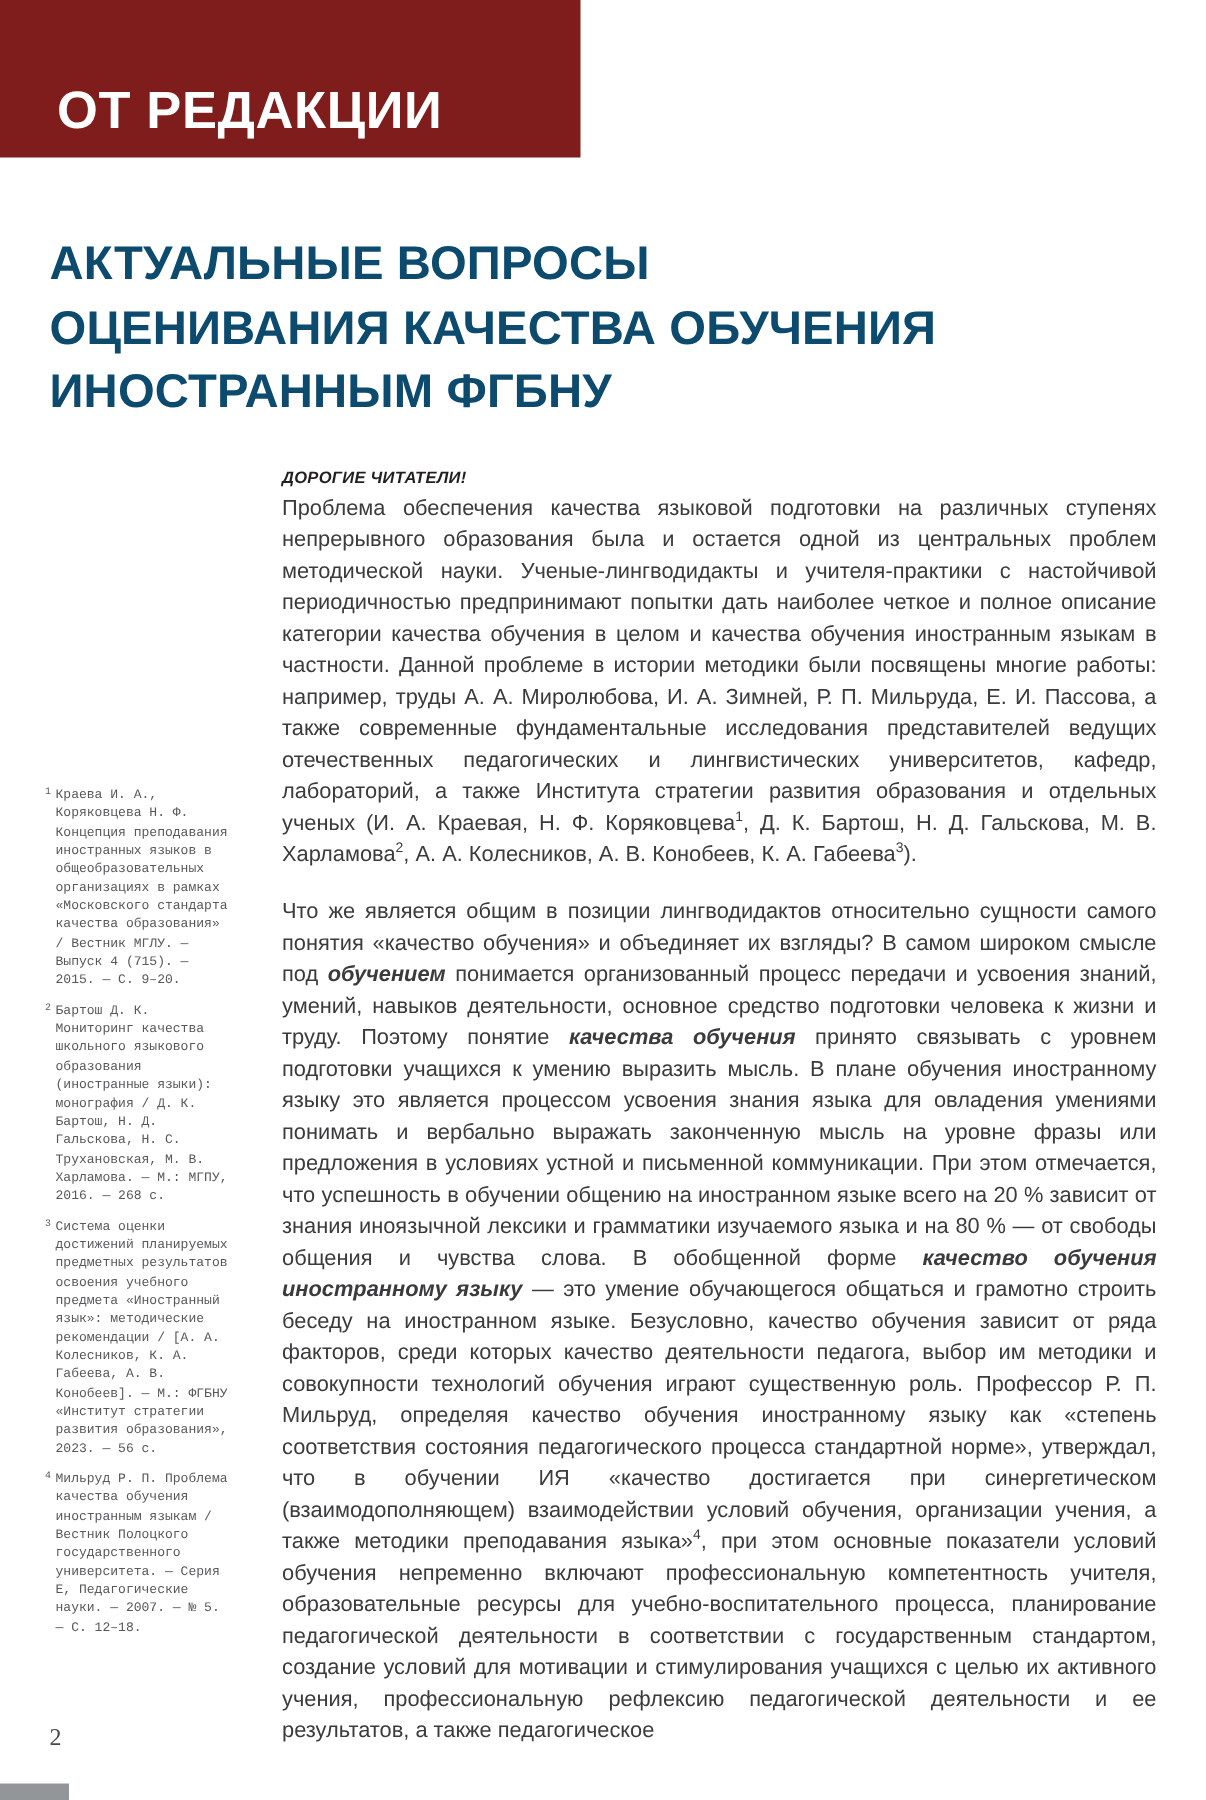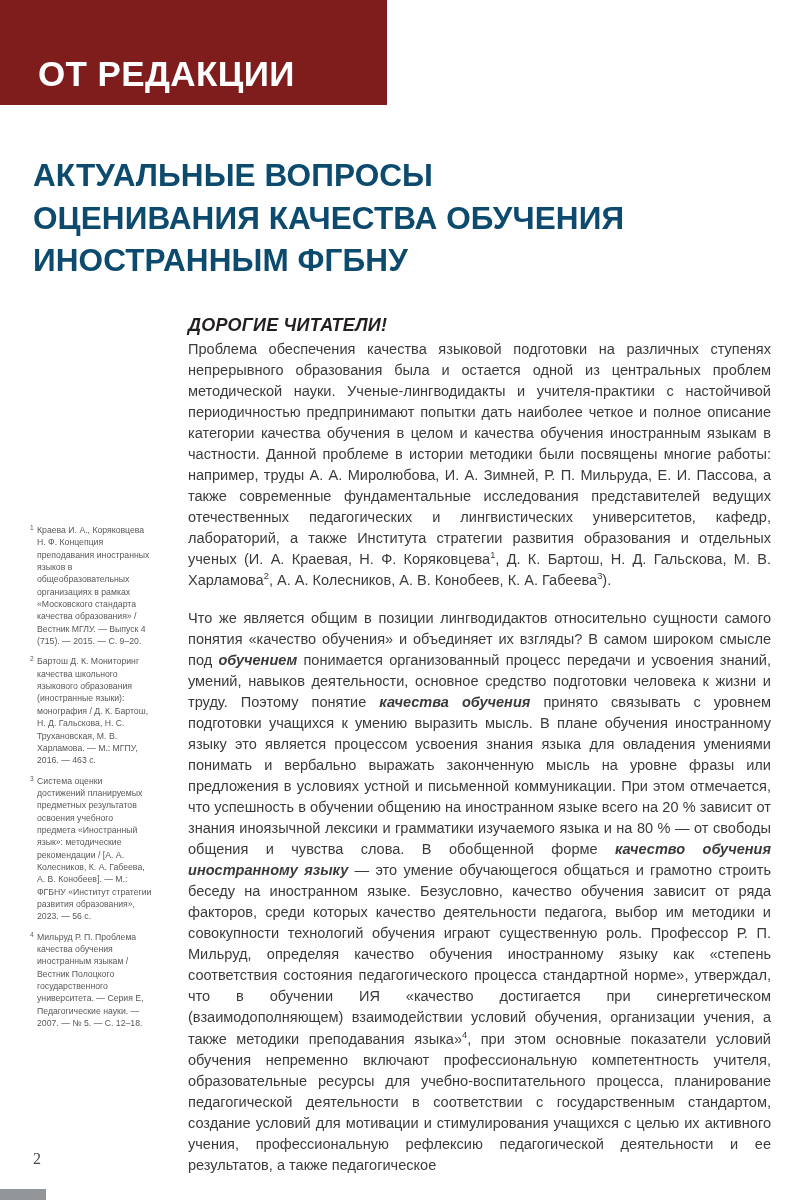--- a/index.html
+++ b/index.html
@@ -59,20 +59,21 @@
     width: 122px;
     font-size: 8.7px;
     line-height: 1.42;
     color: #58585b;
     text-align: left;
   }
   .footnote {
     position: relative;
     padding-left: 7px;
     margin-bottom: 8px;
+    font-family: Liberation Mono, monospace;
   }
   .footnote:last-child { margin-bottom: 0; }
   .fn-marker {
     position: absolute;
     left: 0;
     top: -1px;
     font-size: 6.6px;
     vertical-align: super;
   }
   .fn-text { display: block; }
@@ -85,21 +86,21 @@
     width: 583px;
     font-size: 14.55px;
     line-height: 1.445;
     color: #3b3b3d;
     text-align: justify;
     text-justify: inter-word;
   }
   .dear-readers {
     font-weight: bold;
     font-style: italic;
-    font-size: 18px;
+    font-size: 11px;
     letter-spacing: 0.2px;
     color: #231f20;
     margin: 0 0 1px 0;
     text-align: left;
   }
   .body-para {
     margin: 0;
     text-align: justify;
     text-justify: inter-word;
     -webkit-hyphens: auto;
@@ -144,21 +145,21 @@
   <span class="tline">ИНОСТРАННЫМ ФГБНУ</span>
 </h1>
 
 <aside class="footnotes">
   <div class="footnote">
     <span class="fn-marker">1</span>
     <span class="fn-text">Краева И. А., Коряковцева Н. Ф. Концепция преподавания иностранных языков в общеобразовательных организациях в рамках «Московского стандарта качества образования» / Вестник МГЛУ. — Выпуск 4 (715). — 2015. — С. 9–20.</span>
   </div>
   <div class="footnote">
     <span class="fn-marker">2</span>
-    <span class="fn-text">Бартош Д. К. Мониторинг качества школьного языкового образования (иностранные языки): монография / Д. К. Бартош, Н. Д. Гальскова, Н. С. Трухановская, М. В. Харламова. — М.: МГПУ, 2016. — 463 с.</span>
+    <span class="fn-text">Бартош Д. К. Мониторинг качества школьного языкового образования (иностранные языки): монография / Д. К. Бартош, Н. Д. Гальскова, Н. С. Трухановская, М. В. Харламова. — М.: МГПУ, 2016. — 268 с.</span>
   </div>
   <div class="footnote">
     <span class="fn-marker">3</span>
     <span class="fn-text">Система оценки достижений планируемых предметных результатов освоения учебного предмета «Иностранный язык»: методические рекомендации / [А. А. Колесников, К. А. Габеева, А. В. Конобеев]. — М.: ФГБНУ «Институт стратегии развития образования», 2023. — 56 с.</span>
   </div>
   <div class="footnote">
     <span class="fn-marker">4</span>
     <span class="fn-text">Мильруд Р. П. Проблема качества обучения иностранным языкам / Вестник Полоцкого государственного университета. — Серия Е, Педагогические науки. — 2007. — № 5. — С. 12–18.</span>
   </div>
 </aside>

